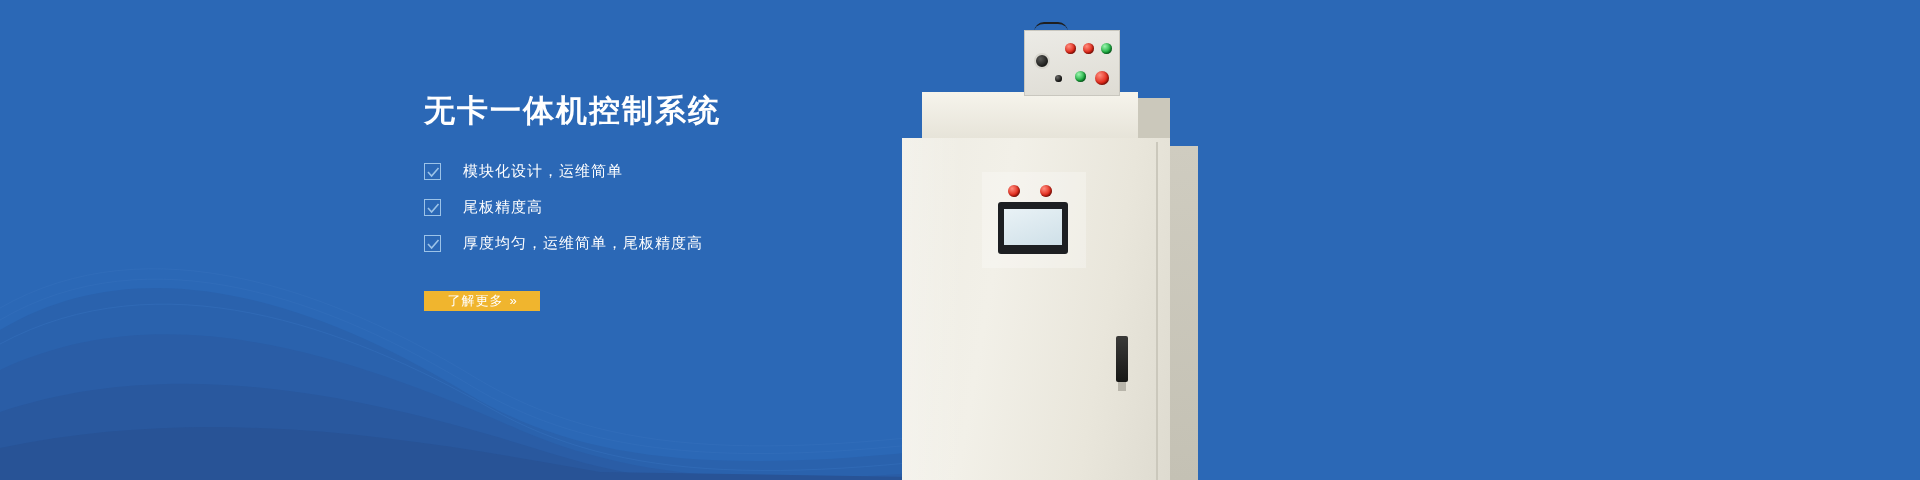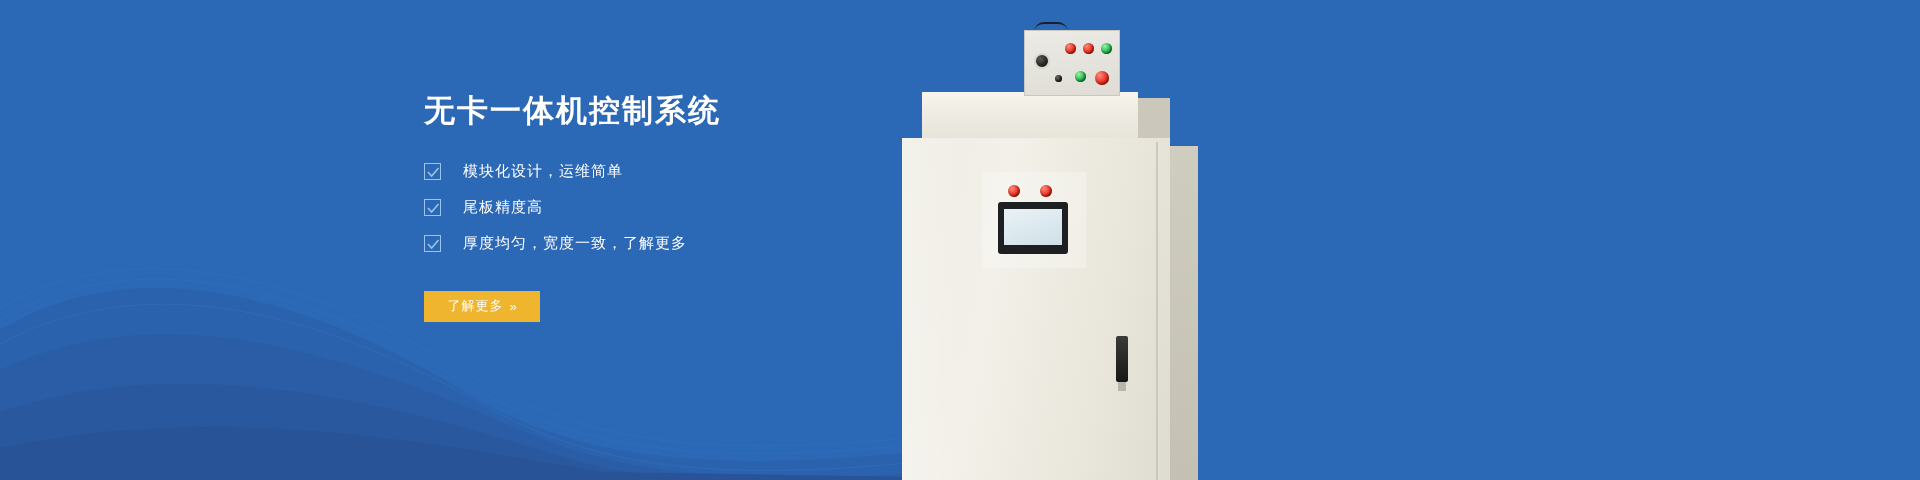--- a/index.html
+++ b/index.html
@@ -47,21 +47,21 @@
   .check-box svg { position:absolute; left:2px; top:3px; }
   .feature-text {
     font-size:15px; color:#ffffff; letter-spacing:1px;
     line-height:1;
   }
 
   
   #cta-button {
     margin-top:20px;
     display:inline-flex; align-items:center; justify-content:center;
-    width:116px; height:31px;
+    width:116px; height:20px;
     background:#f0b52e;
     border:none; cursor:pointer;
     font-family:inherit;
   }
   #cta-label { font-size:13px; color:#ffffff; letter-spacing:1px; }
   #cta-chevron { font-size:13px; color:#ffffff; margin-left:6px; line-height:1; }
 
   
   #machine {
     position:absolute; left:898px; top:0; width:310px; height:480px;
@@ -190,21 +190,21 @@
         </span>
         <span class="feature-text">尾板精度高</span>
       </div>
 
       <div class="feature-row">
         <span class="check-box">
           <svg width="13" height="11" viewBox="0 0 13 11">
             <polyline points="1,5 4.6,9 11.5,1" fill="none" stroke="#9cc3e8" stroke-width="1.6"></polyline>
           </svg>
         </span>
-        <span class="feature-text">厚度均匀，宽度一致，了解更多</span>
+        <span class="feature-text">厚度均匀，运维简单，尾板精度高</span>
       </div>
 
     </div>
 
     <button id="cta-button">
       <span id="cta-label">了解更多</span>
       <span id="cta-chevron">»</span>
     </button>
 
   </div>

